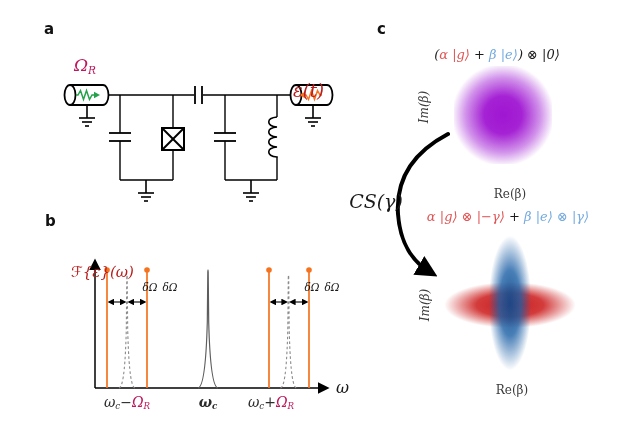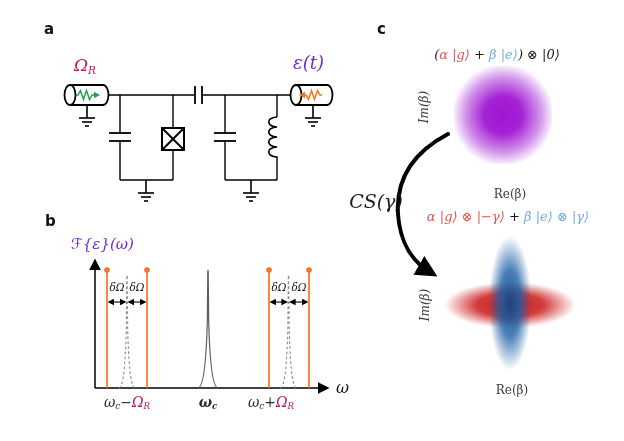--- a/index.html
+++ b/index.html
@@ -5,41 +5,41 @@
   html,body{margin:0;padding:0;background:#fff;}
   .canvas{position:relative;width:624px;height:441px;background:#ffffff;overflow:hidden;
           font-family:"DejaVu Serif","DejaVu Sans",serif;}
   .abs{position:absolute;}
   .panel-label{font-family:"DejaVu Sans","Liberation Sans",sans-serif;font-weight:bold;
                font-size:15px;color:#111;}
   .math{font-style:italic;color:#1a1a1a;}
   .center{transform:translateX(-50%);white-space:nowrap;}
   sub{font-size:0.62em;vertical-align:-0.25em;}
   
-  .orange{color:#6d28d9;}
+  .orange{color:#b91c1c;margin-top:28px;}
   .green{color:#be185d;}
   .fred{color:#e05555;}
   .fblue{color:#74aade;}
   .grayax{color:#3a3a3a;}
   
   .blob{position:absolute;z-index:1;}
   .blob-purple{width:98px;height:98px;left:454px;top:66px;
     background:radial-gradient(circle, rgba(160,22,210,1) 0%, rgba(160,22,210,0.95) 27%,
       rgba(164,40,214,0.50) 54%, rgba(172,62,220,0) 74%);}
   .blob-red{width:160px;height:56px;left:430px;top:277px;
     background:radial-gradient(ellipse 50% 50% at center, rgba(198,18,24,0.96) 0%,
       rgba(204,26,26,0.85) 42%, rgba(212,40,40,0) 82%);}
   .blob-blue{width:52px;height:164px;left:484px;top:221px;
     background:radial-gradient(ellipse 50% 50% at center, rgba(16,74,140,0.92) 0%,
       rgba(27,95,165,0.80) 40%, rgba(45,112,182,0) 82%);}
   svg.lines{position:absolute;left:0;top:0;z-index:2;}
   .txt{position:absolute;z-index:3;}
   .rot{transform:translate(-50%,-50%) rotate(-90deg);white-space:nowrap;}
   .tick{font-size:14px;color:#2b2b2b;}
-  .so{font-size:10.5px;}
+  .so{font-size:10.5px;margin-left:33px;}
   .formula{font-size:13px;}
 </style>
 </head>
 <body>
 
 <div class="canvas">
 
   <div class="blob blob-purple"></div>
   <div class="blob blob-red"></div>
   <div class="blob blob-blue"></div>

